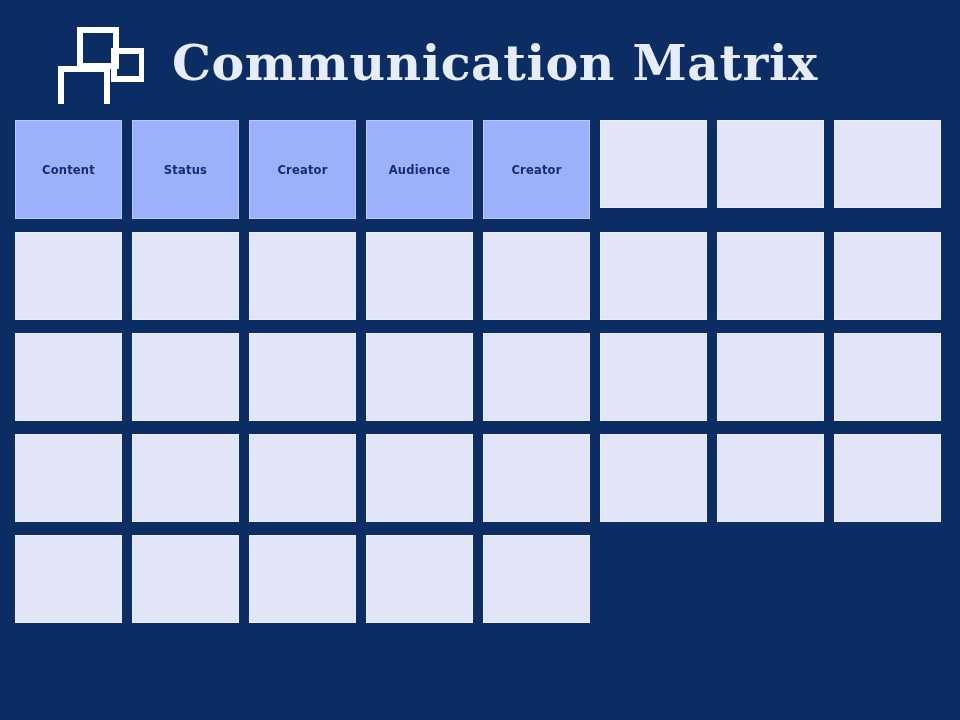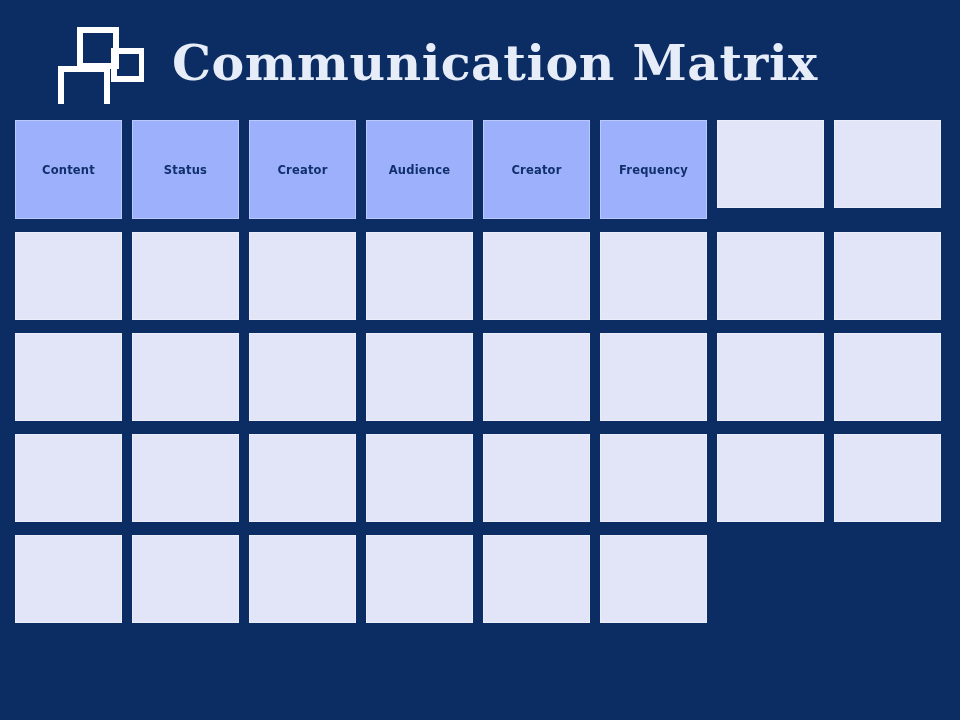--- a/index.html
+++ b/index.html
@@ -125,20 +125,17 @@
     </div>
     <div class="cell header-cell">
       <span class="header-label">Creator</span>
     </div>
     <div class="cell header-cell">
       <span class="header-label">Audience</span>
     </div>
     <div class="cell header-cell">
       <span class="header-label">Creator</span>
     </div>
-    <div class="cell header-cell">
-      <span class="header-label">Frequency</span>
-    </div>
 
     <div id="body-cells" style="display:contents"><div class="cell body-cell"></div><div class="cell body-cell"></div><div class="cell body-cell"></div><div class="cell body-cell"></div><div class="cell body-cell"></div><div class="cell body-cell"></div><div class="cell body-cell"></div><div class="cell body-cell"></div><div class="cell body-cell"></div><div class="cell body-cell"></div><div class="cell body-cell"></div><div class="cell body-cell"></div><div class="cell body-cell"></div><div class="cell body-cell"></div><div class="cell body-cell"></div><div class="cell body-cell"></div><div class="cell body-cell"></div><div class="cell body-cell"></div><div class="cell body-cell"></div><div class="cell body-cell"></div><div class="cell body-cell"></div><div class="cell body-cell"></div><div class="cell body-cell"></div><div class="cell body-cell"></div><div class="cell body-cell"></div><div class="cell body-cell"></div><div class="cell body-cell"></div><div class="cell body-cell"></div><div class="cell body-cell"></div><div class="cell body-cell"></div><div class="cell body-cell"></div><div class="cell body-cell"></div></div>
 
   </div>
 </div>
 
 </body></html>

